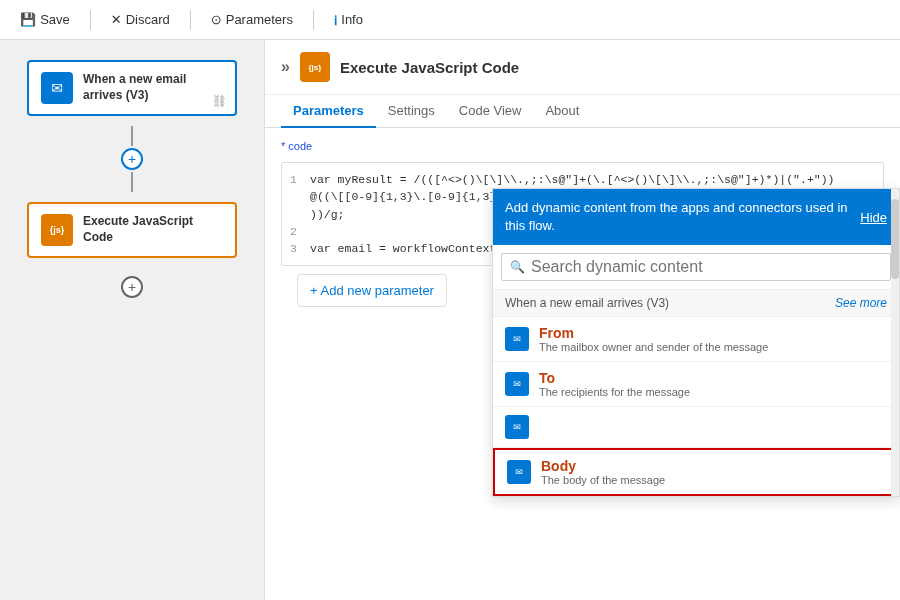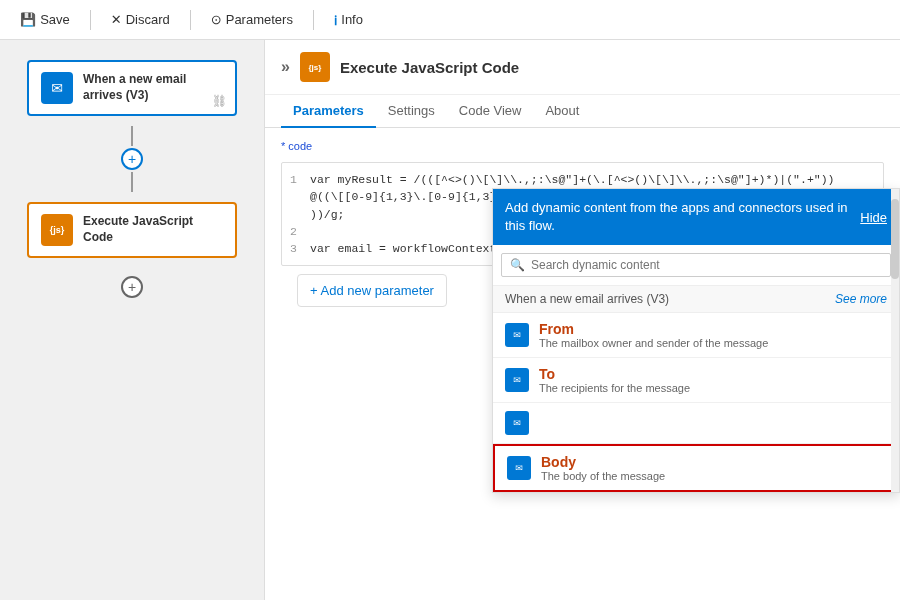--- a/index.html
+++ b/index.html
@@ -124,21 +124,21 @@
 
     .dynamic-search {
       padding: 8px; border-bottom: 1px solid #eee;
     }
     .search-box {
       display: flex; align-items: center; gap: 6px;
       border: 1px solid #ccc; border-radius: 2px; padding: 4px 8px;
       background: #fff;
     }
     .search-icon { color: #999; font-size: 12px; }
-    .search-input { border: none; outline: none; font-size: 12px; flex: 1; color: #999; }
+    .search-input { border: none; outline: none; font-size: 16px; flex: 1; color: #999; }
 
     .dynamic-section-header {
       padding: 6px 12px; font-size: 12px; color: #555;
       display: flex; justify-content: space-between;
       background: #f8f8f8; border-bottom: 1px solid #eee;
     }
     .see-more { color: #0078d4; cursor: pointer; font-style: italic; }
 
     .dynamic-items { overflow-y: auto; max-height: 230px; }
     .dynamic-item {

